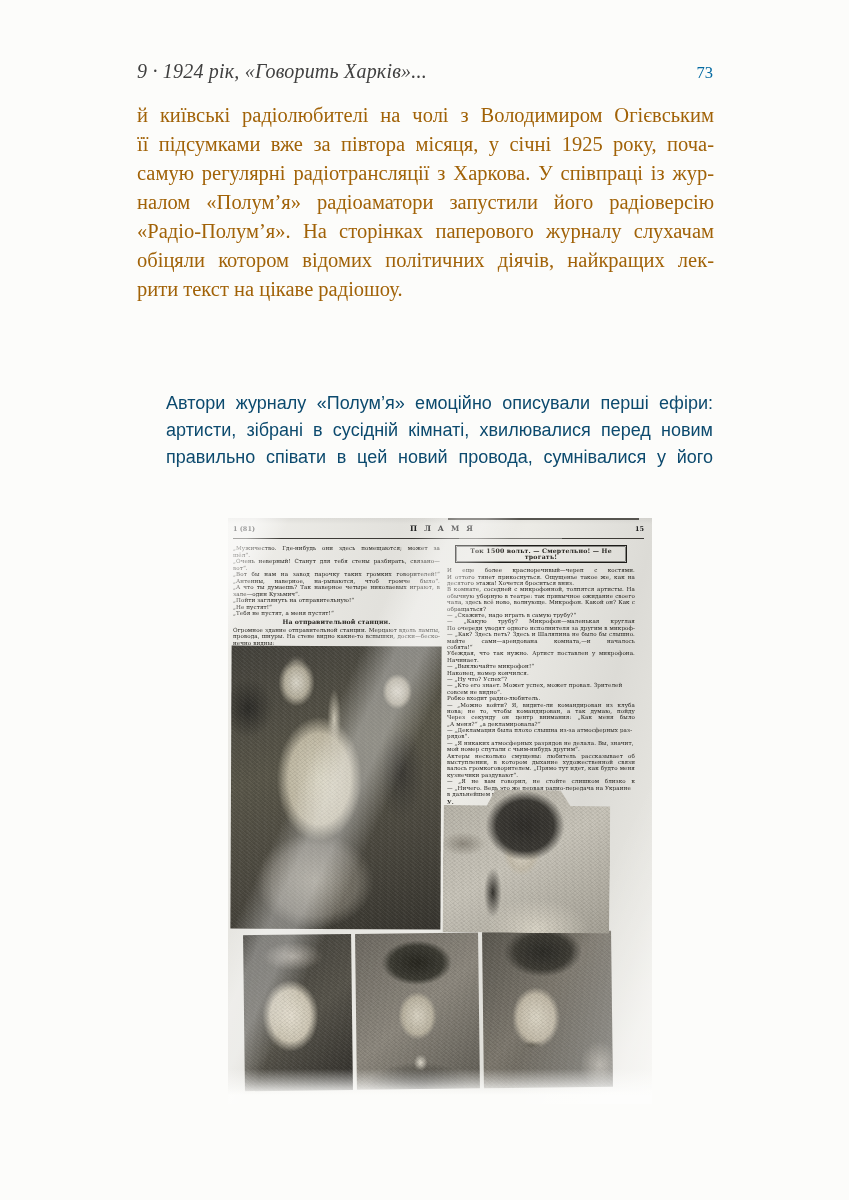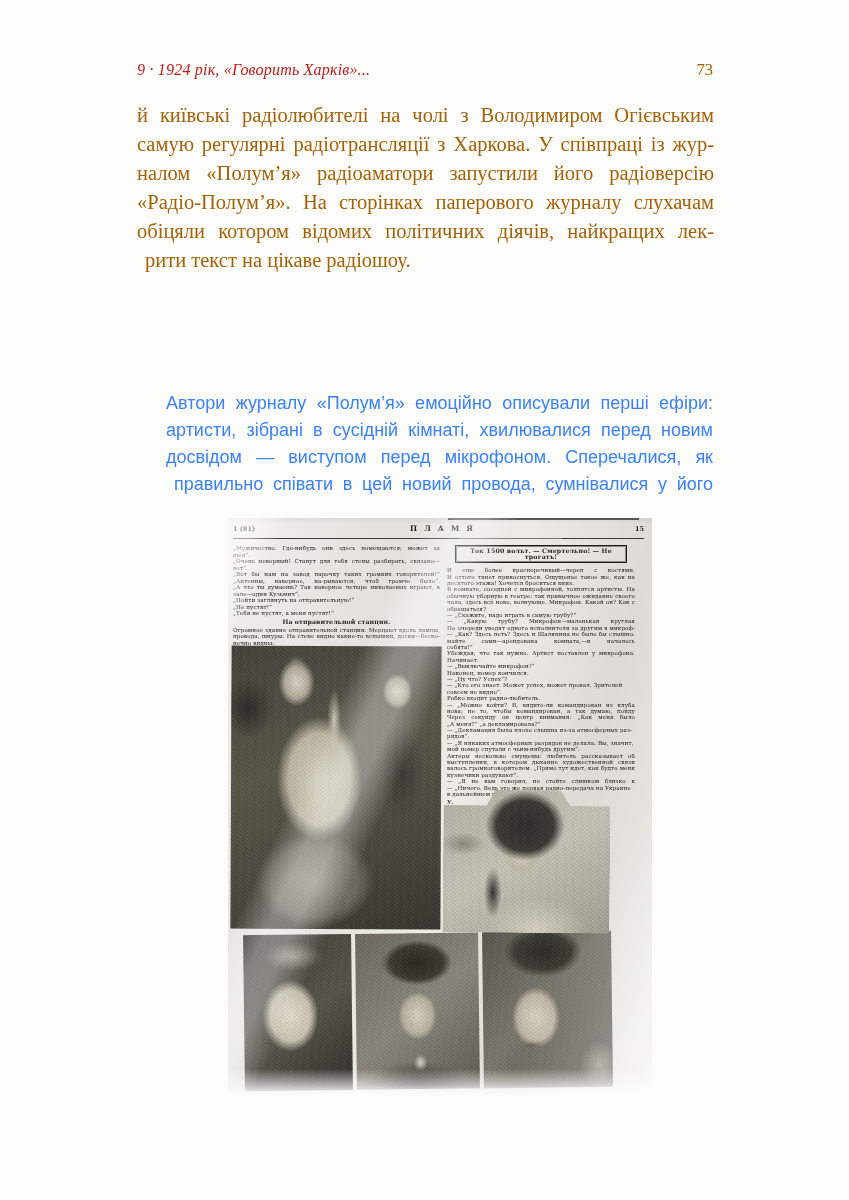--- a/index.html
+++ b/index.html
@@ -10,37 +10,37 @@
     font-family:"Liberation Serif","DejaVu Serif",serif;
     color:#1f1e1c;
   }
 
   
   .running-head{
     position:absolute; left:137px; right:136px; top:60px;
     display:flex; justify-content:space-between; align-items:baseline;
   }
   .running-title{
-    font-style:italic; font-size:16px; color:#b91c1c; letter-spacing:.2px;
-  }
-  .folio{ font-size:16.5px; color:#a16207; }
+    font-style:italic; font-size:20px; color:#404040; letter-spacing:.2px;
+  }
+  .folio{ font-size:16.5px; color:#0369a1; }
 
   
   .body-text{
     position:absolute; left:137px; top:101px; width:577px;
     font-size:20.5px; line-height:29px; color:#a16207;
   }
   .line{ text-align:justify; text-align-last:justify; }
-  .line.last{ text-align-last:left;margin-left:8px; }
+  .line.last{ text-align-last:left; }
 
   
   .quote-text{
     position:absolute; left:166px; top:390px; width:547px;
     font-family:"Liberation Sans","DejaVu Sans",sans-serif;
-    font-size:18px; line-height:27px; color:#3b82f6;
+    font-size:18px; line-height:27px; color:#0c4a6e;
   }
   .quote-text .line{ text-align:justify; text-align-last:justify; }
   .quote-text .line.last{ text-align-last:justify; }
 
   
   .scan{
     position:absolute; left:228px; top:518px; width:424px; height:586px;
     margin:0;
     background:
       linear-gradient(180deg, rgba(0,0,0,.05) 0, rgba(0,0,0,0) 6px),
@@ -160,31 +160,31 @@
 
 <div class="page">
 
   <header class="running-head">
     <span class="running-title">9 · 1924 рік, «Говорить Харків»...</span>
     <span class="folio">73</span>
   </header>
 
   <div class="body-text">
       <div class="line">й київські радіолюбителі на чолі з Володимиром Огієвським</div>
+      <div class="line">її підсумками вже за півтора місяця, у січні 1925 року, поча-</div>
       <div class="line">самую регулярні радіотрансляції з Харкова. У співпраці із жур-</div>
       <div class="line">налом «Полум’я» радіоаматори запустили його радіоверсію</div>
       <div class="line">«Радіо-Полум’я». На сторінках паперового журналу слухачам</div>
       <div class="line">обіцяли котором відомих політичних діячів, найкращих лек-</div>
       <div class="line last">рити текст на цікаве радіошоу.</div>
     </div>
 
   <div class="quote-text">
       <div class="line">Автори журналу «Полум’я» емоційно описували перші ефіри:</div>
       <div class="line">артисти, зібрані в сусідній кімнаті, хвилювалися перед новим</div>
-      <div class="line">досвідом — виступом перед мікрофоном. Сперечалися, як</div>
       <div class="line last">правильно співати в цей новий провода, сумнівалися у його</div>
     </div>
 
   <figure class="scan">
     <div class="scan-topline"></div>
 
     <div class="mag-header">
       <span>1 (81)</span>
       <span class="mag-title">ПЛАМЯ</span>
       <span>15</span>

